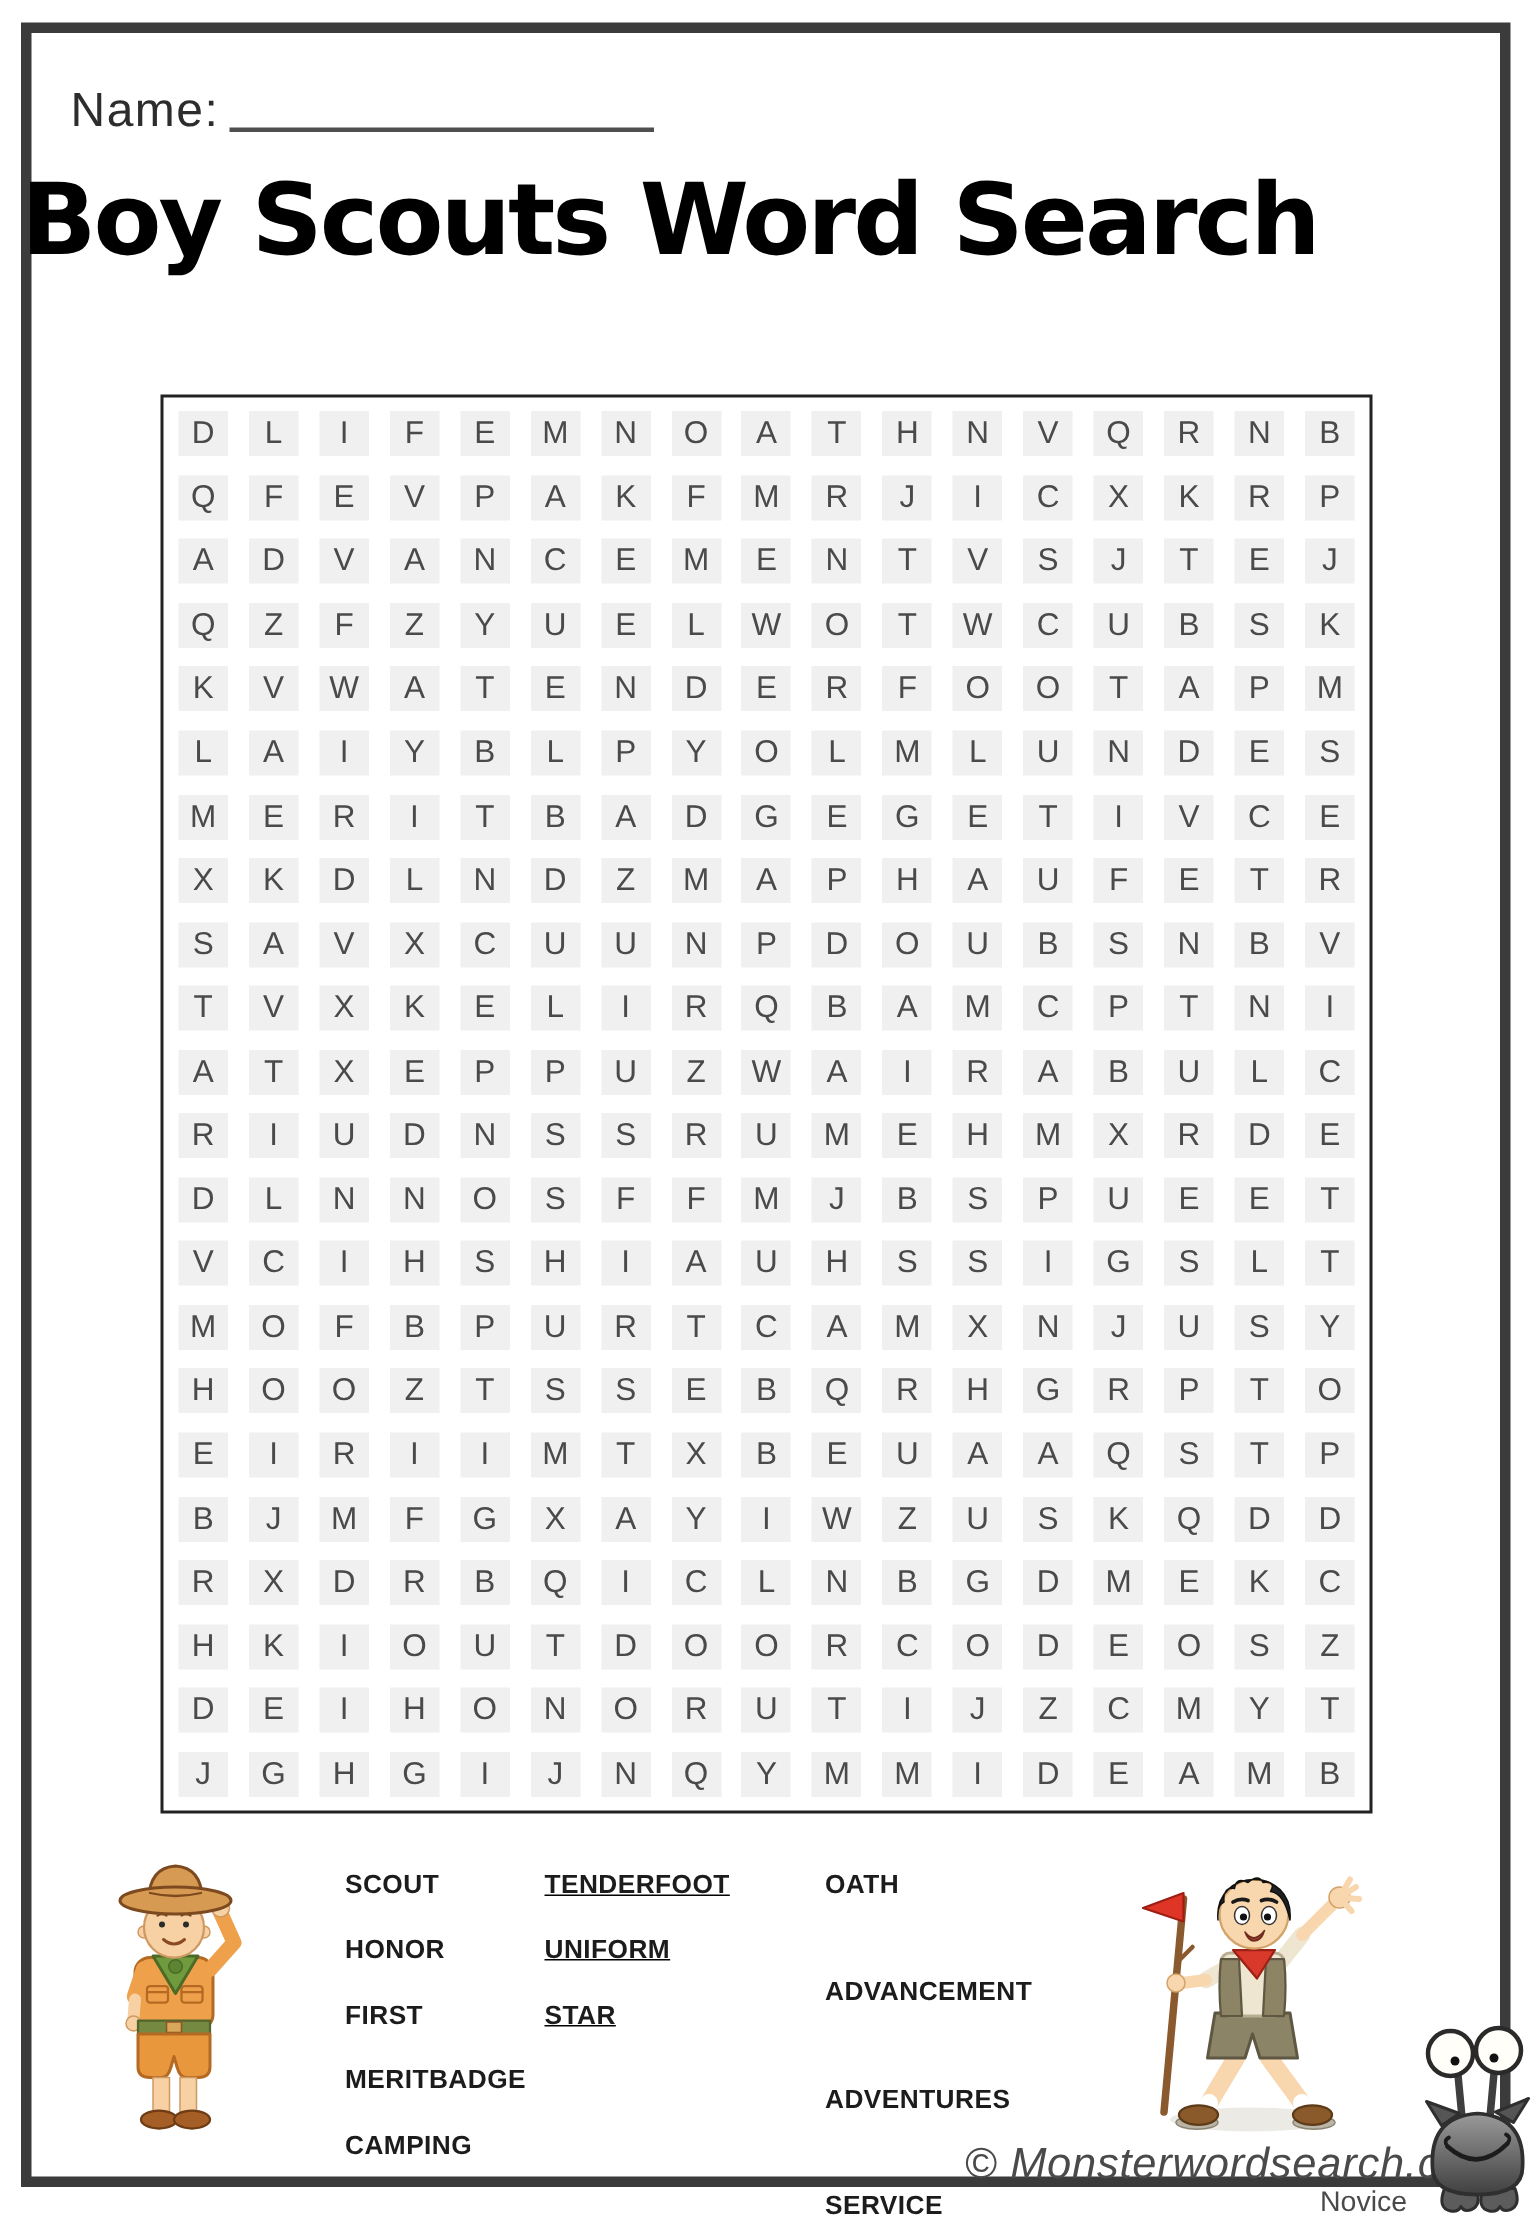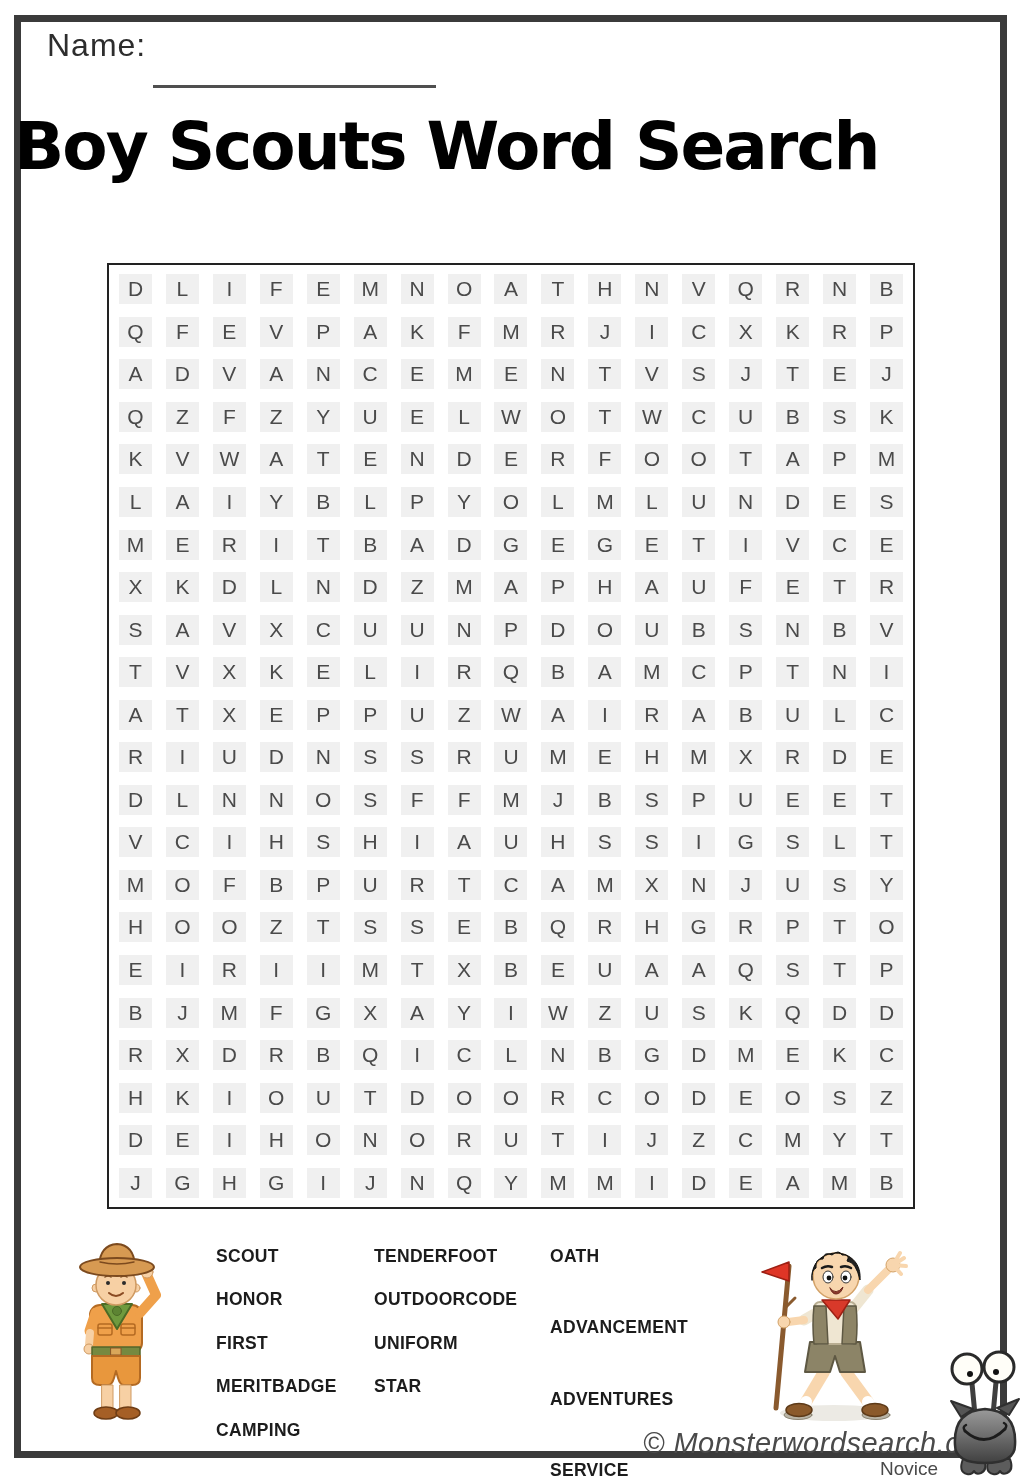--- a/index.html
+++ b/index.html
@@ -1,34 +1,34 @@
 <!DOCTYPE html>
 <html><head>
 <meta charset="utf-8">
 <style>
   html,body{margin:0;padding:0;background:#fff;}
   #page{position:relative;width:1024px;height:1479px;background:#fff;overflow:hidden;
         font-family:"Liberation Sans",sans-serif;}
   #frame{position:absolute;left:14px;top:15px;width:993px;height:1443px;
          border:7px solid #3b3b3b;box-sizing:border-box;z-index:1;}
-  #name-label{position:absolute;left:47px;top:27px;font-size:32px;color:#2d2d2d;
+  #name-label{position:absolute;left:47px;top:55px;font-size:32px;color:#2d2d2d;
               letter-spacing:1px;z-index:2;text-align:right;}
   #name-line{position:absolute;left:153px;top:85px;width:283px;border-top:3px solid #4f4f4f;z-index:2;}
   #title{position:absolute;left:14px;top:108px;width:994px;
          font-family:"DejaVu Sans",sans-serif;font-weight:bold;font-size:66px;
          letter-spacing:-2px;color:#000;z-index:2;}
   #grid{position:absolute;left:107px;top:263px;width:808px;height:946px;
         border:2px solid #222;box-sizing:border-box;display:grid;
         grid-template-columns:repeat(17,1fr);grid-template-rows:repeat(22,1fr);
         padding:3px;z-index:2;}
   .cell{display:flex;align-items:center;justify-content:center;}
   .cell span{display:block;width:33px;height:30px;line-height:30px;text-align:center;
              background:#f0f0f0;font-size:21px;color:#4a4a4a;}
   .word-col{position:absolute;top:1246px;display:flex;flex-direction:column;z-index:2;}
-  #word-col-1{left:216px;} #word-col-2{left:374px;} #word-col-3{left:550px;gap:28px;}
+  #word-col-1{left:230px;} #word-col-2{left:363px;text-decoration:underline;} #word-col-3{left:550px;gap:28px;}
   .word{height:43.4px;font-size:17.5px;font-weight:bold;color:#1c1c1c;letter-spacing:.3px;}
   #copyright{position:absolute;left:643px;top:1427px;font-size:29px;font-style:italic;
              color:#4a4a4a;letter-spacing:.5px;z-index:2;white-space:nowrap;}
   #level{position:absolute;left:880px;top:1458px;font-size:19px;
          color:#4a4a4a;z-index:3;}
   .art{position:absolute;z-index:4;}
   #scout-left{left:50px;top:1233px;}
   #scout-right{left:752px;top:1224px;}
   #monster{left:947px;top:1349px;z-index:9;}
 </style>
@@ -1170,21 +1170,20 @@
 
   <div class="word-col" id="word-col-1">
       <div class="word">SCOUT</div>
       <div class="word">HONOR</div>
       <div class="word">FIRST</div>
       <div class="word">MERITBADGE</div>
       <div class="word">CAMPING</div>
     </div>
   <div class="word-col" id="word-col-2">
       <div class="word">TENDERFOOT</div>
-      <div class="word">OUTDOORCODE</div>
       <div class="word">UNIFORM</div>
       <div class="word">STAR</div>
     </div>
   <div class="word-col" id="word-col-3">
       <div class="word">OATH</div>
       <div class="word">ADVANCEMENT</div>
       <div class="word">ADVENTURES</div>
       <div class="word">SERVICE</div>
       <div class="word">FIRST AID</div>
     </div>

